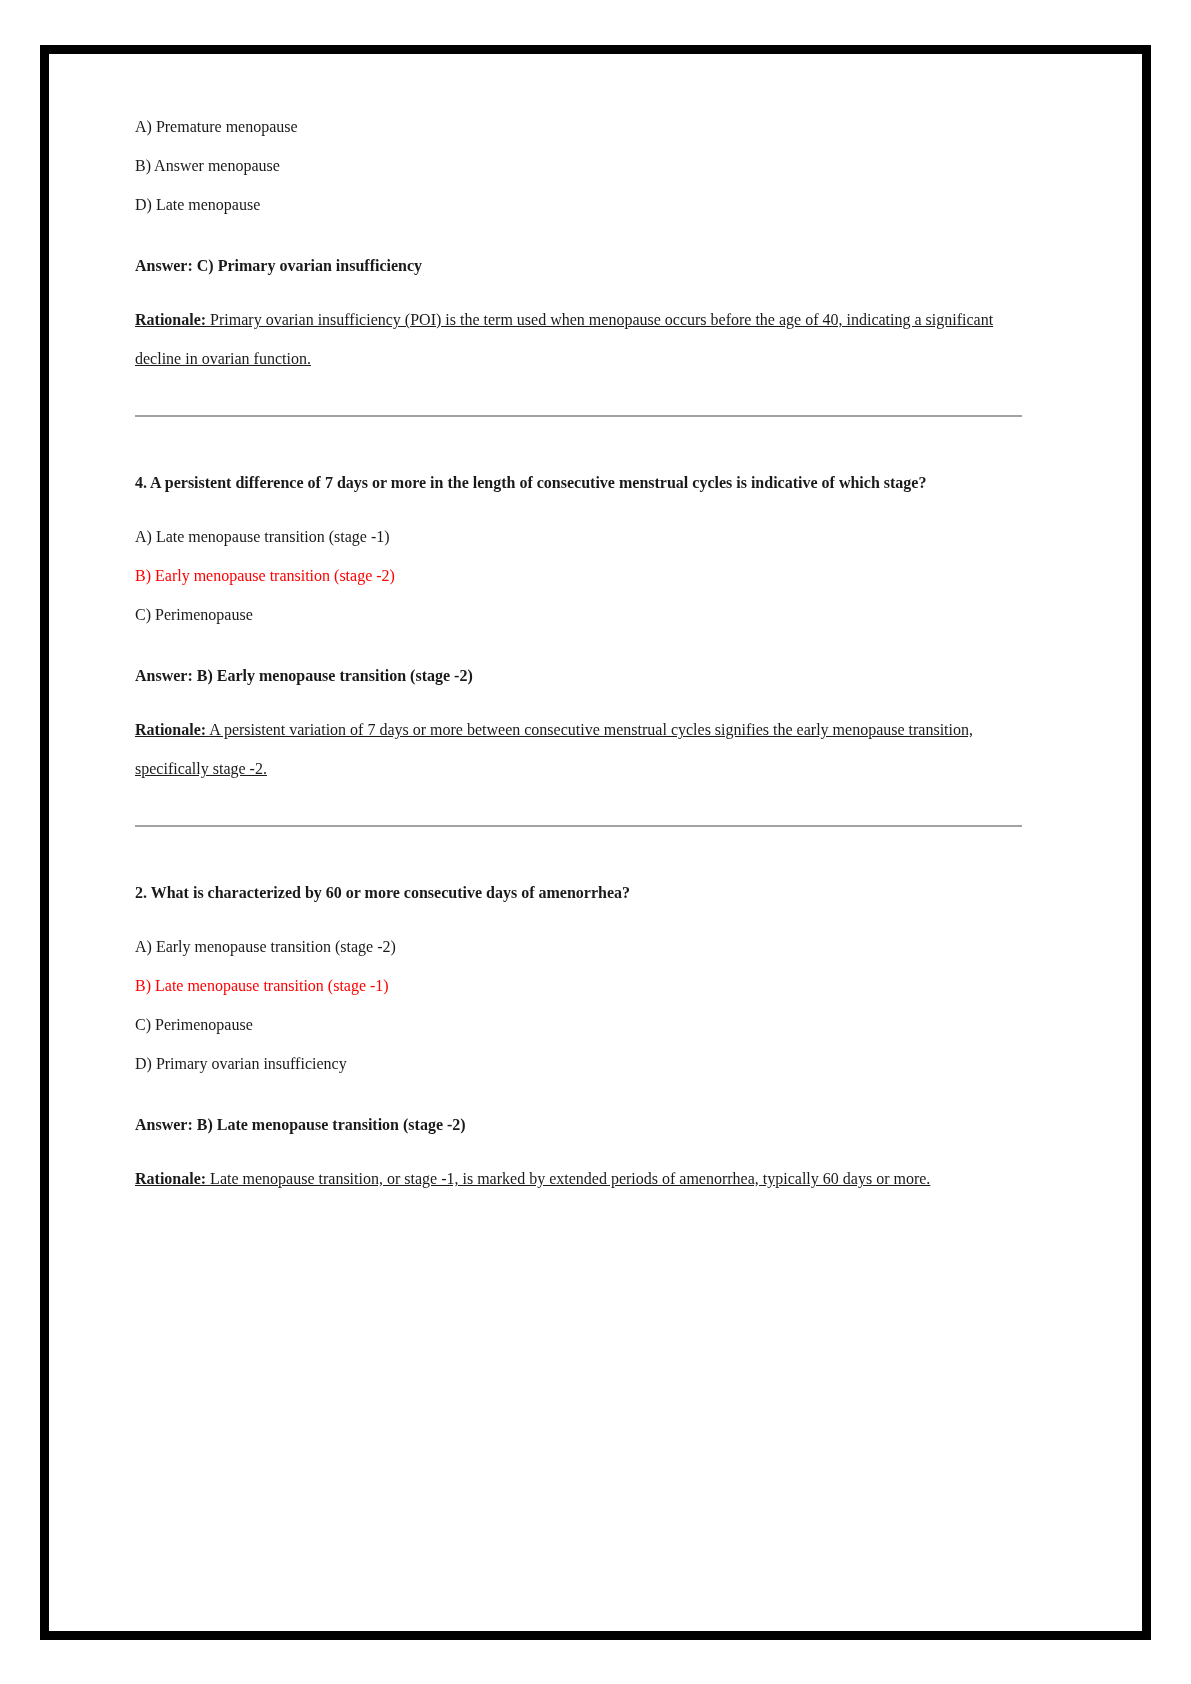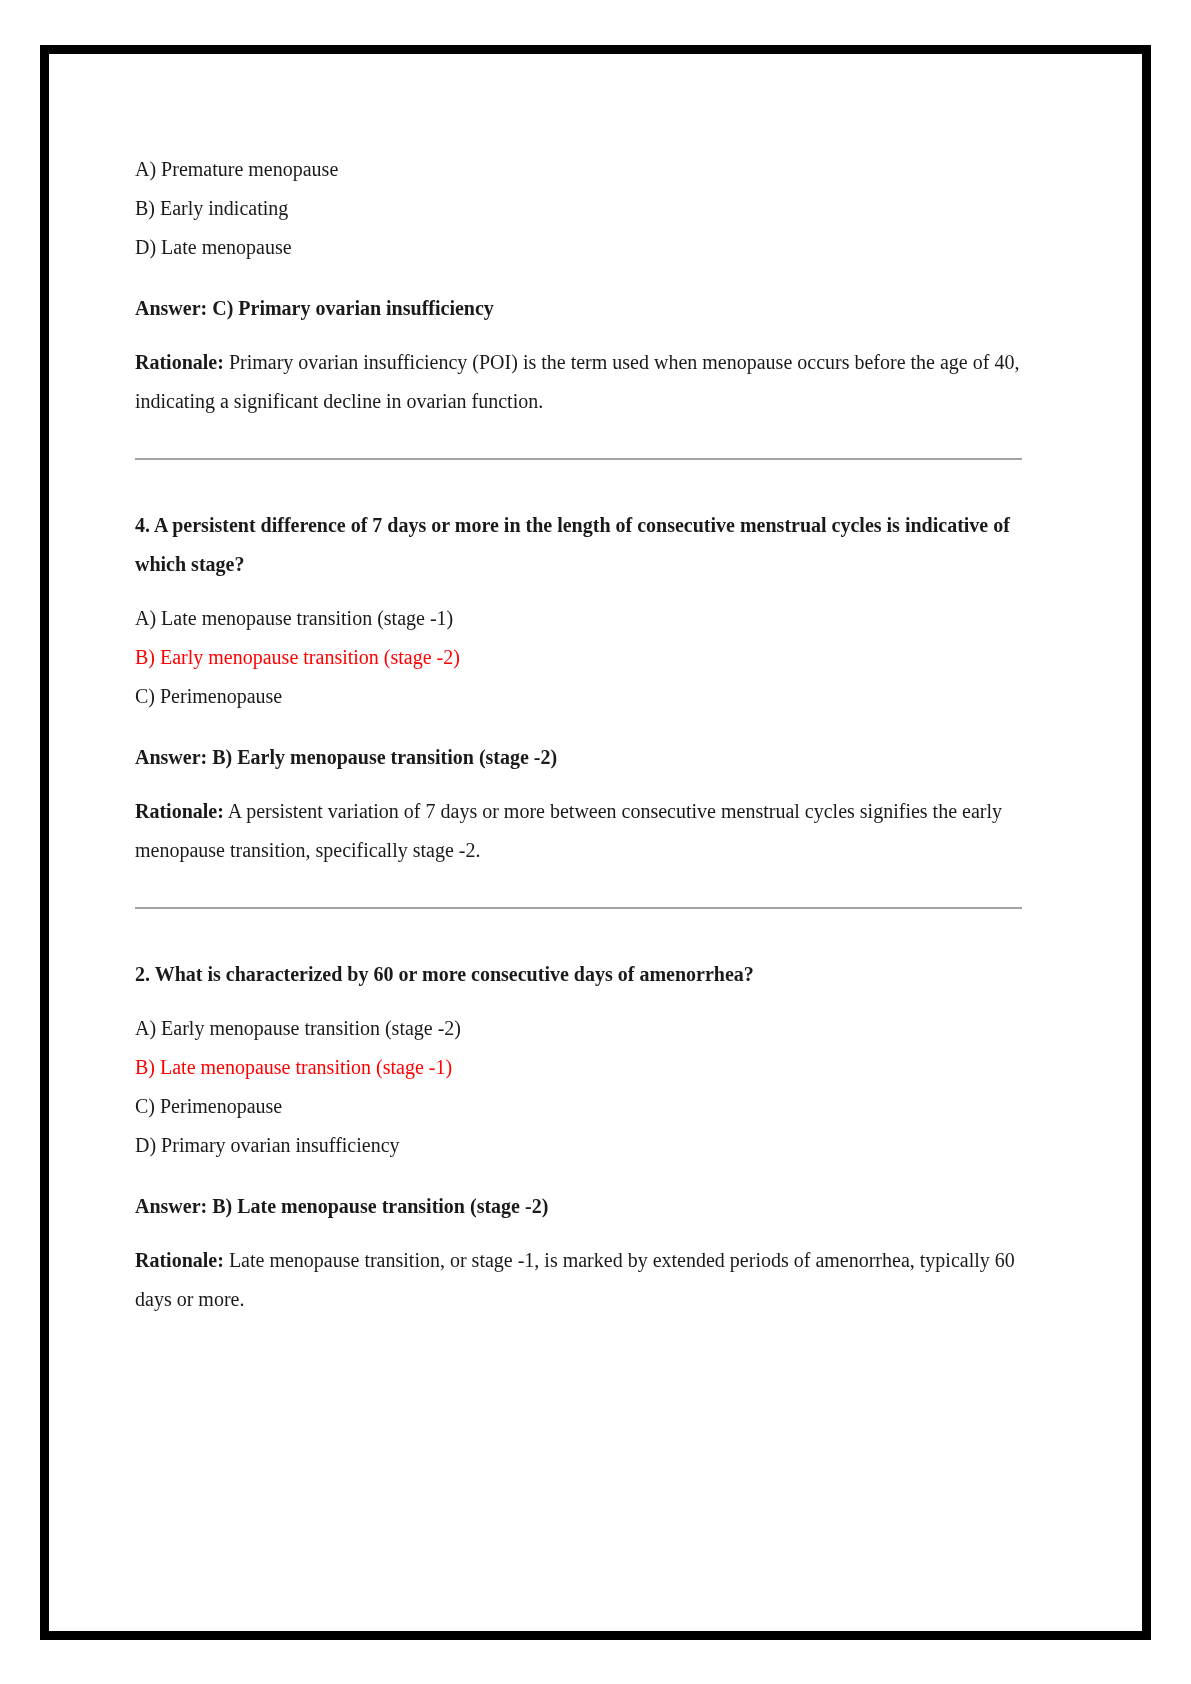--- a/index.html
+++ b/index.html
@@ -18,53 +18,53 @@
     left: 40px;
     top: 45px;
     width: 1111px;
     height: 1595px;
     box-sizing: border-box;
     border: 9px solid var(--frame, #000000);
     background: var(--background, #ffffff);
   }
   .content {
     box-sizing: border-box;
-    padding: 96px 120px 0 86px;
+    padding: 53px 120px 0 86px;
     color: var(--text, #1a1a1a);
-    font-size: 20px;
+    font-size: 16px;
     line-height: 39px;
   }
   p { margin: 0; }
   .option { margin: 0; }
   .red { color: var(--highlight, #ff0000); }
   .question {
     font-weight: bold;
     margin: 10px 0 15px;
   }
   .answer {
     font-weight: bold;
     margin: 22px 0 15px;
   }
-  .rationale { margin: 15px 0 0; }
+  .rationale { margin: 15px 0 0; text-decoration: underline; }
   .rationale .label { font-weight: bold; }
   hr.divider {
     border: none;
     border-top: 2px solid var(--divider, #a3a3a3);
     margin: 37px 0 46px;
   }
 </style>
 </head>
 <body>
 
 <div class="frame">
   <div class="content">
 
     <section>
       <p class="option">A) Premature menopause</p>
-      <p class="option">B) Early indicating</p>
+      <p class="option">B) Answer menopause</p>
       <p class="option">D) Late menopause</p>
       <p class="answer">Answer: C) Primary ovarian insufficiency</p>
       <p class="rationale"><span class="label">Rationale:</span> <span>Primary ovarian insufficiency (POI) is the term used when menopause occurs before the age of 40, indicating a significant decline in ovarian function.</span></p>
     </section>
 
     <hr class="divider">
 
     <section>
       <p class="question">4. A persistent difference of 7 days or more in the length of consecutive menstrual cycles is indicative of which stage?</p>
       <p class="option">A) Late menopause transition (stage -1)</p>

